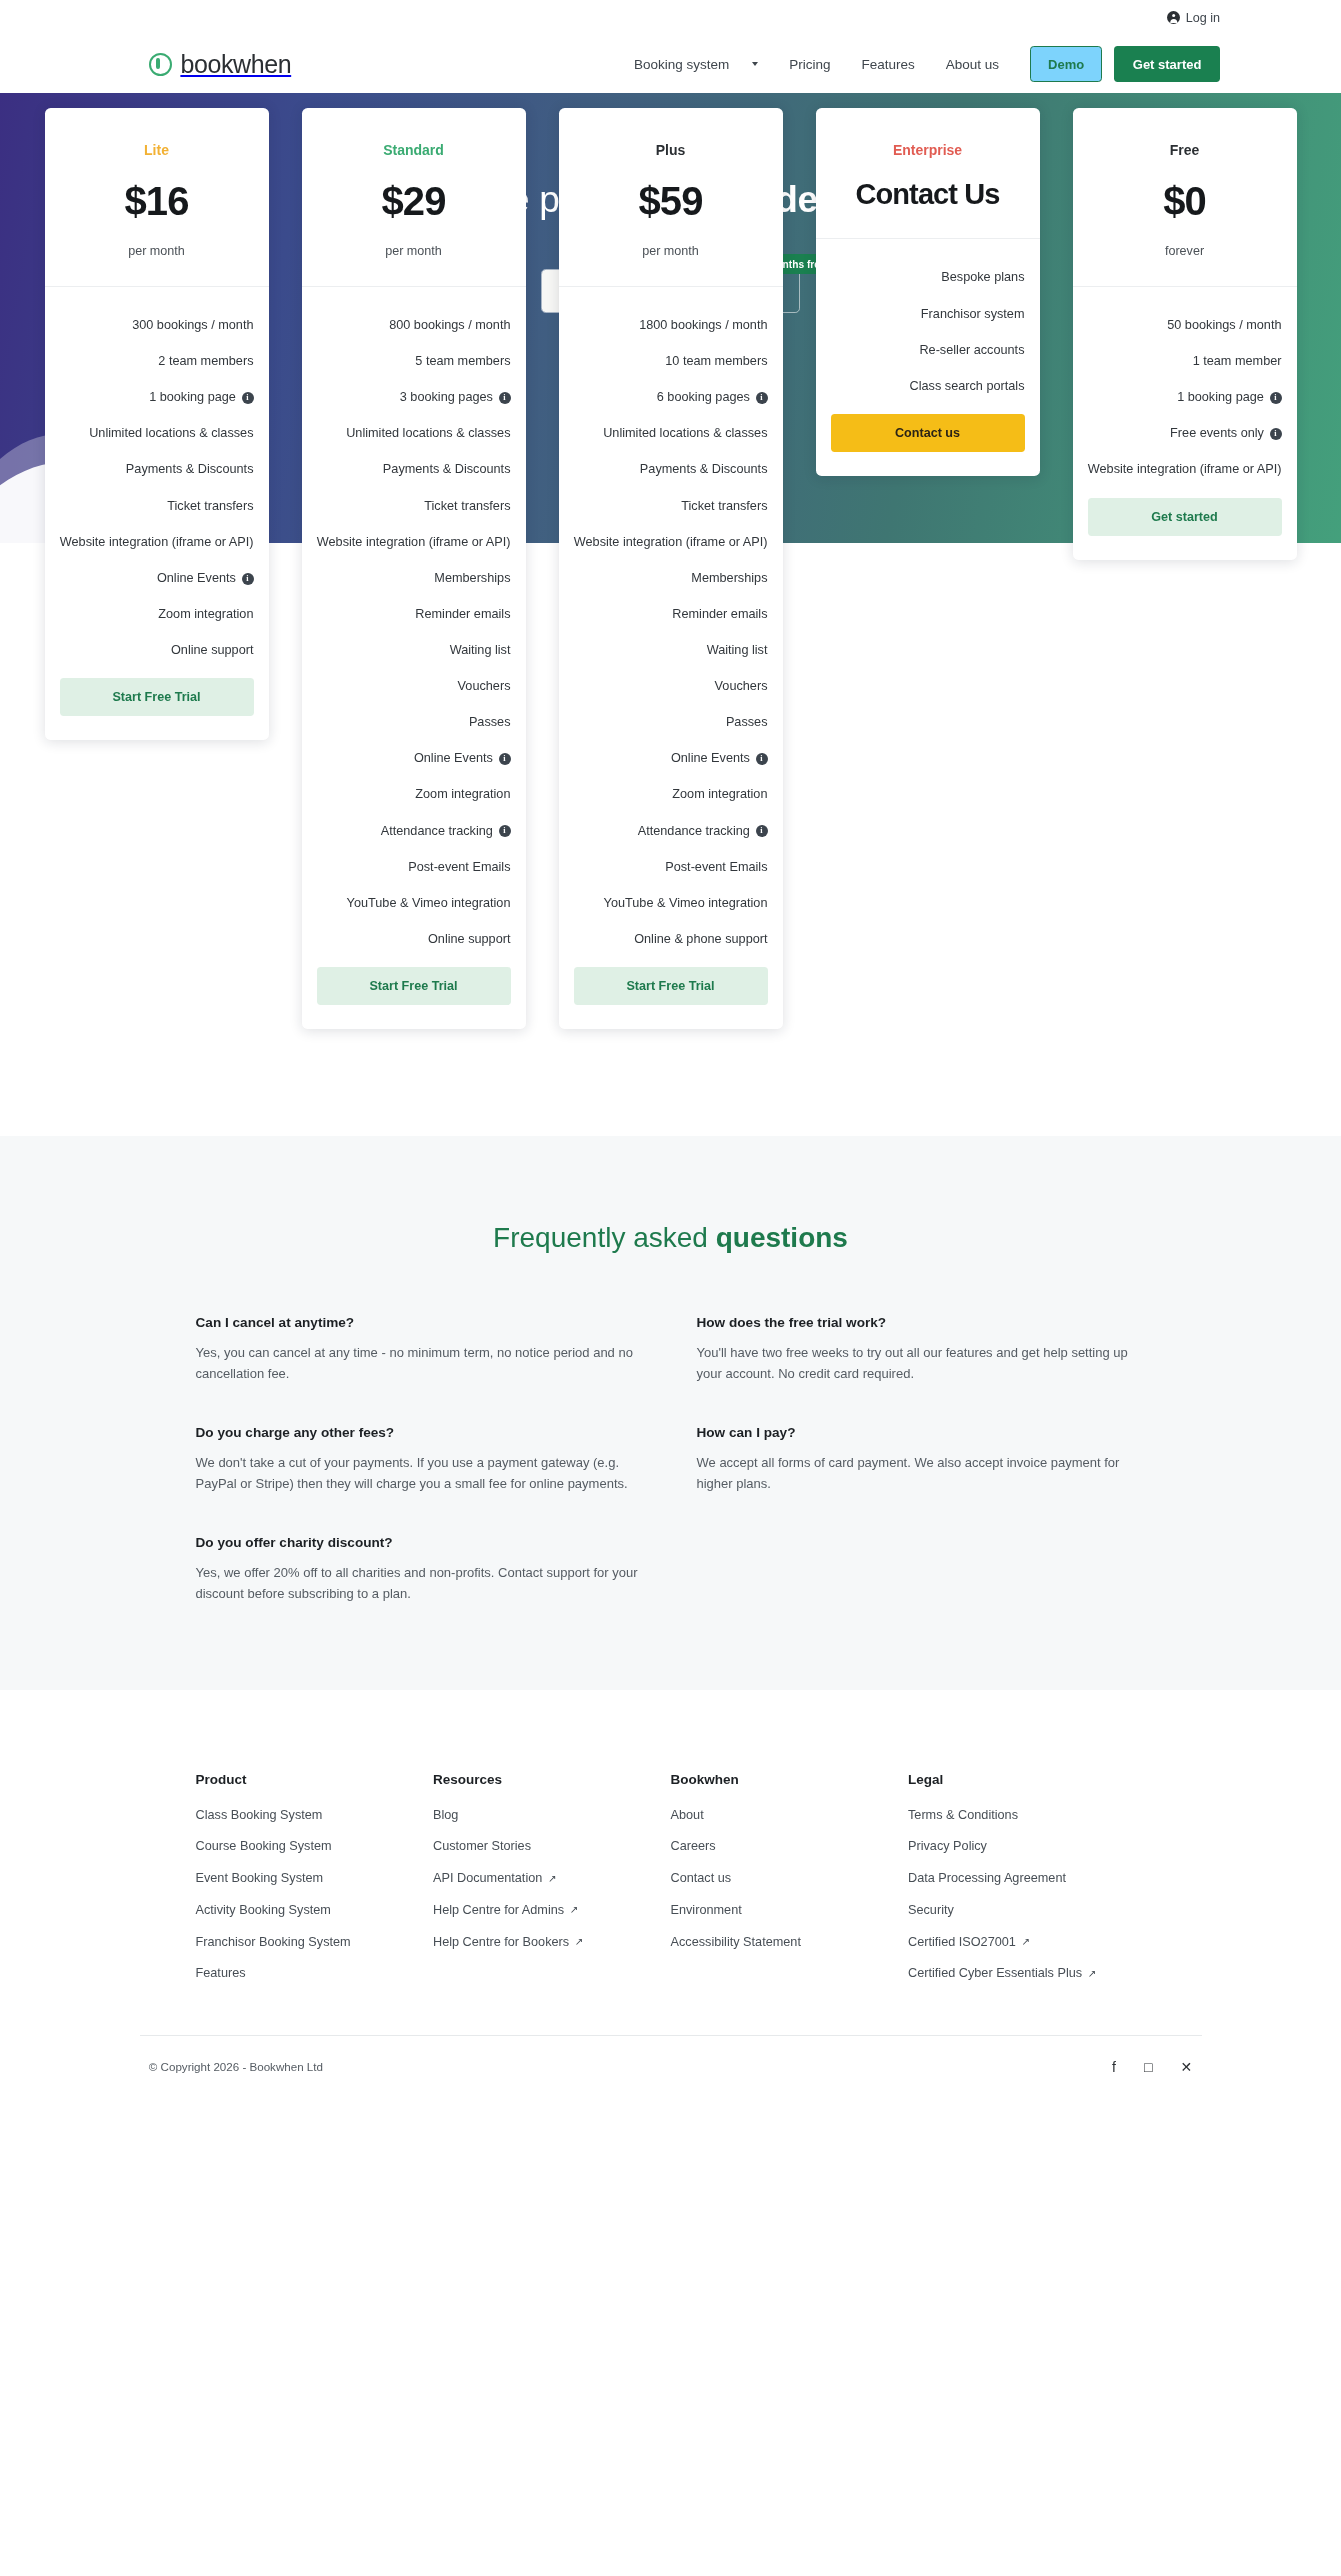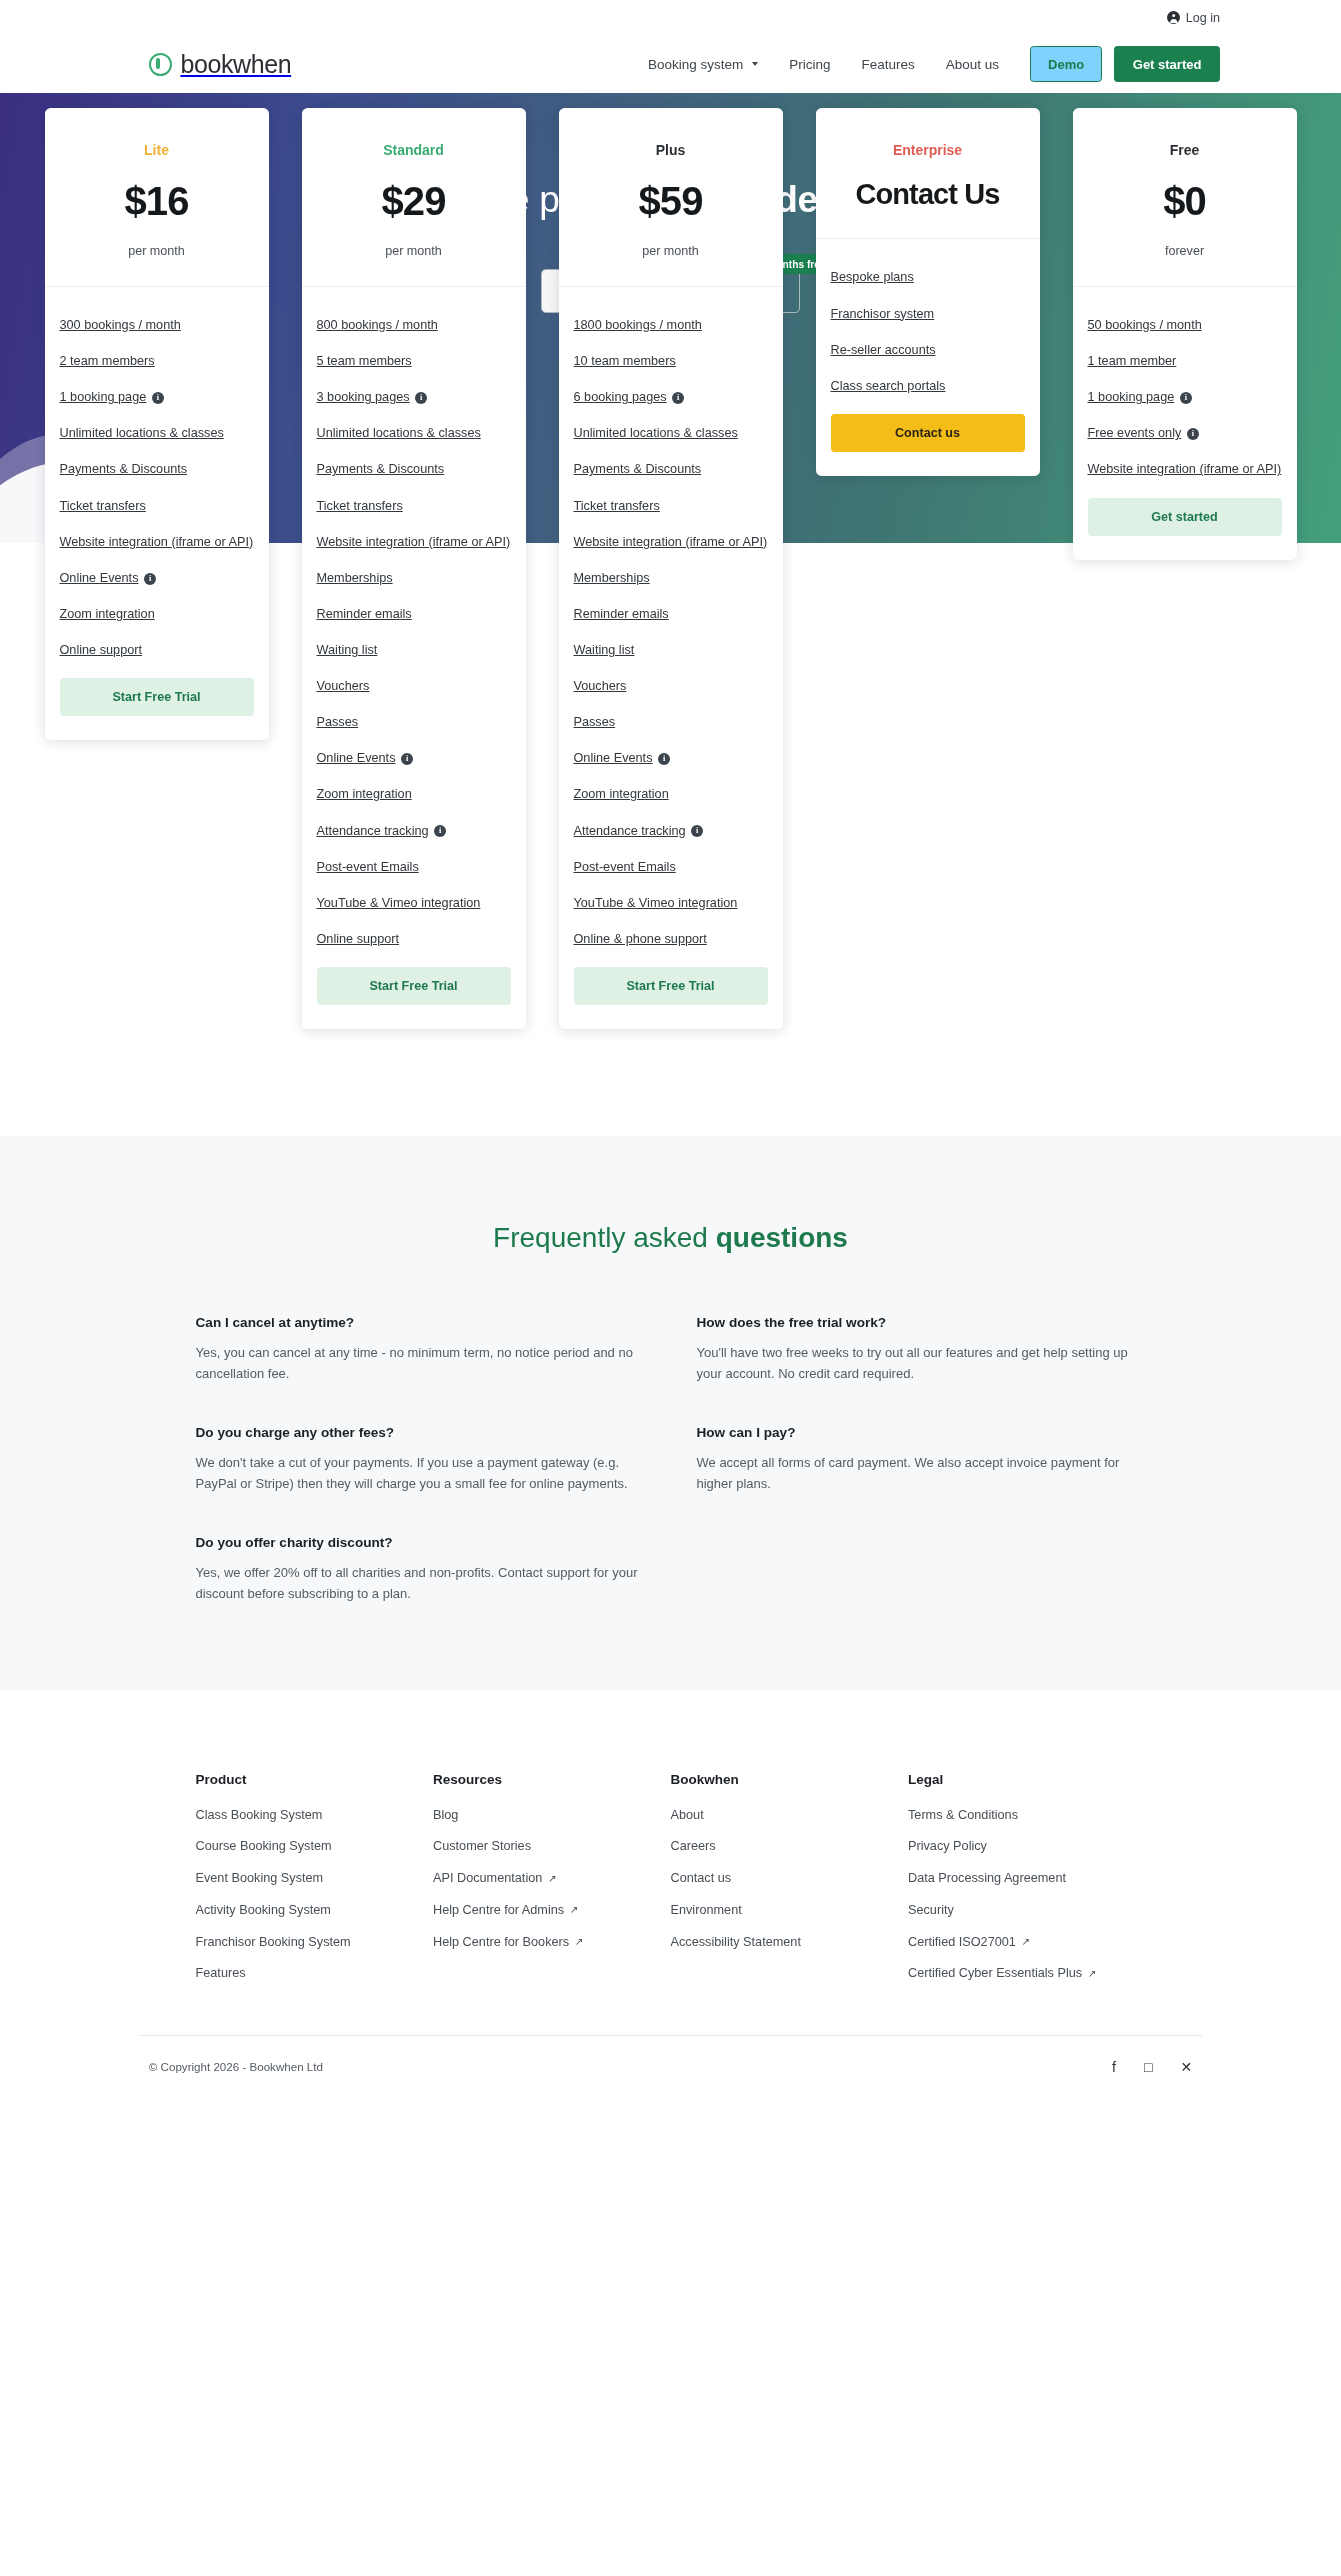--- a/index.html
+++ b/index.html
@@ -55,21 +55,21 @@
   }
   .brand-mark::after {
     content: ""; position: absolute; left: 4.7px; top: 3.3px;
     width: 4.7px; height: 11.2px; background: #3aab72; border-radius: 1.9px;
   }
   .brand-name { font-size: 25px; color: #2b2f33; letter-spacing: -0.4px; }
   .nav-spacer { flex: 1; }
   .nav-links { display: flex; align-items: center; gap: 31px; }
   .nav-link {
     font-size: 13.5px; color: #3f464d; text-decoration: none;
-    display: flex; align-items: center; gap: 9px;
+    display: flex; align-items: center; gap: 23px;
   }
   .caret {
     width: 0; height: 0; border-left: 3.7px solid transparent;
     border-right: 3.7px solid transparent; border-top: 4.7px solid #3f464d;
   }
   .btn-demo {
     margin-left: 31px;
     border: 1.4px solid #1e7a4d; color: #1e7a4d; background: #7dd3fc;
     font-size: 13px; font-weight: bold;
     padding: 9.3px 17px; border-radius: 3.7px; cursor: pointer;
@@ -135,23 +135,22 @@
     border-bottom: 0.9px solid #eceef0;
   }
   .plan-name { font-size: 14px; font-weight: bold; margin-bottom: 20.5px; }
   .plan-price { font-size: 40px; font-weight: bold; color: #16191c; letter-spacing: -0.9px; }
   .plan-price.contact { font-size: 29px; line-height: 1.1; }
   .plan-period { font-size: 12.6px; color: #4b5157; margin-top: 20.5px; }
   .card-body { padding: 30px 15px 24px; }
   .feat {
     text-align: center; font-size: 12.7px; color: #32373c;
     line-height: 1.38; margin-bottom: 18.6px;
-    display: flex; align-items: center; justify-content: flex-start; gap: 5.6px;
+    display: flex; align-items: center; justify-content: flex-end; gap: 5.6px;
     flex-wrap: wrap;
-    text-decoration: underline;
   }
   .info-dot {
     width: 12px; height: 12px; border-radius: 50%; background: #3c444d;
     color: #fff; font-size: 8.4px; font-weight: bold; line-height: 12px;
     text-align: center; display: inline-block; flex: none; cursor: pointer;
     font-family: "Liberation Serif", serif;
   }
   .cta {
     display: block; width: 100%; margin-top: 13px;
     border: none; border-radius: 3.7px; padding: 12px 0;

